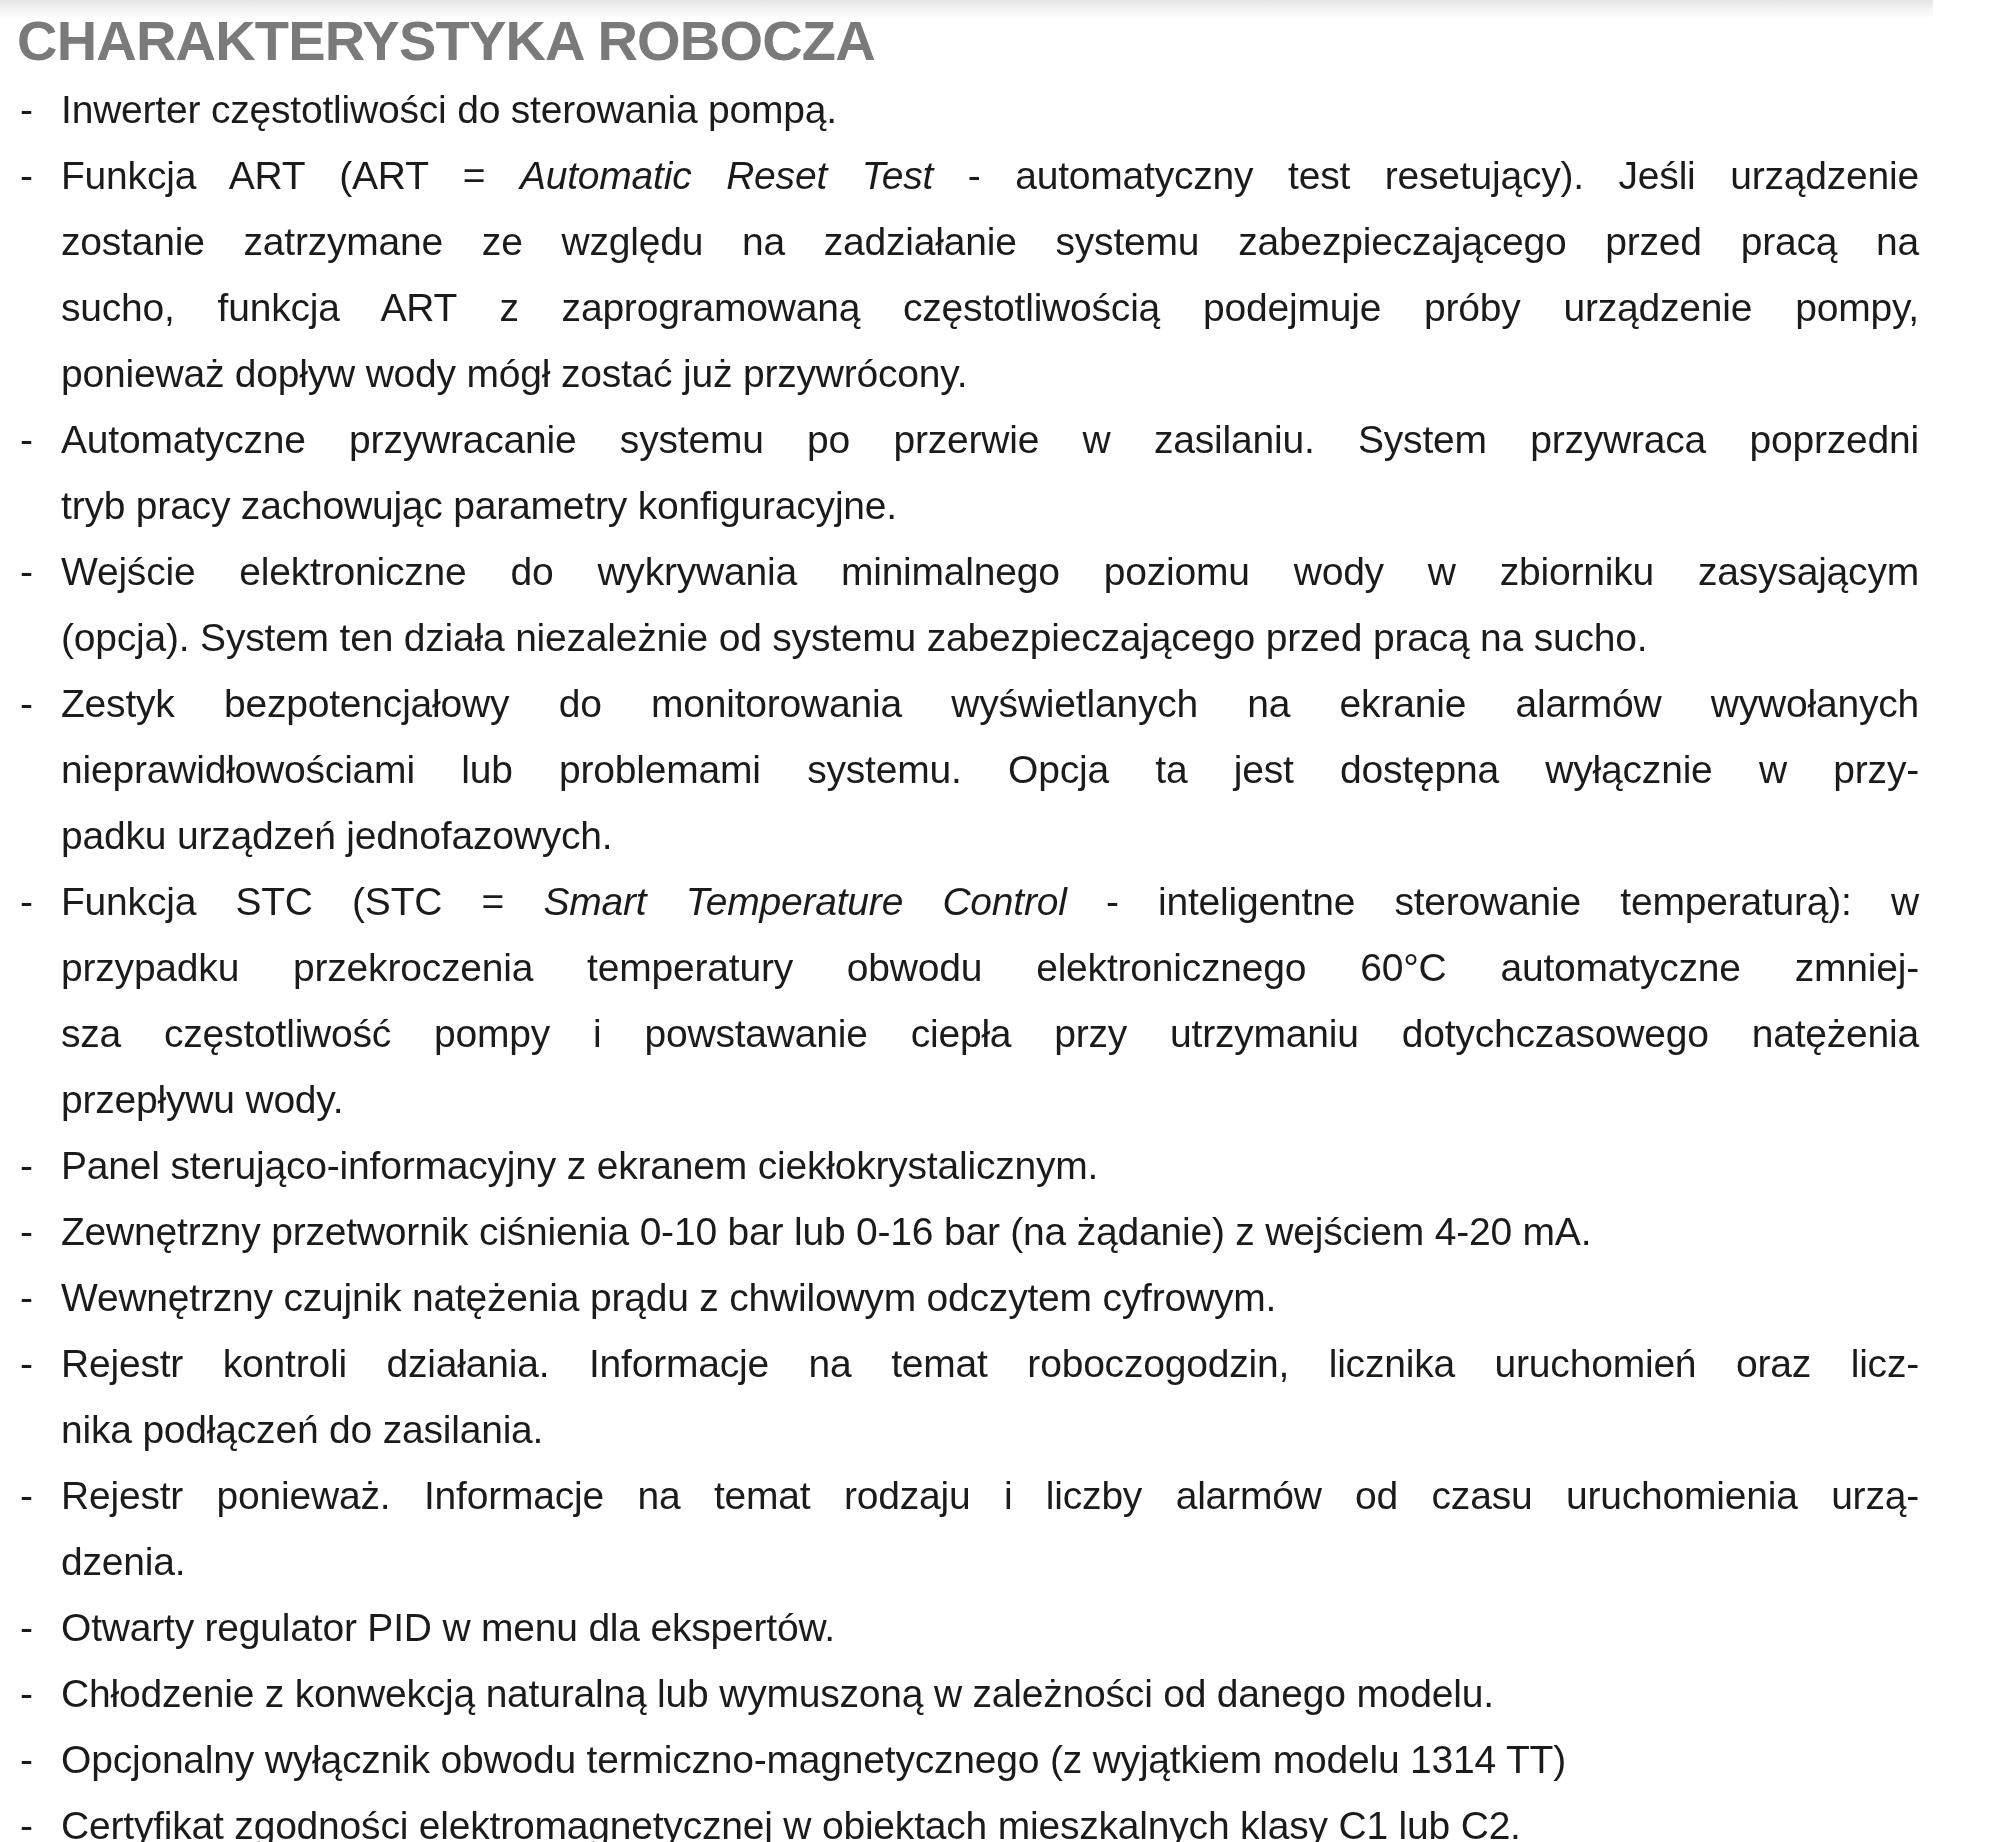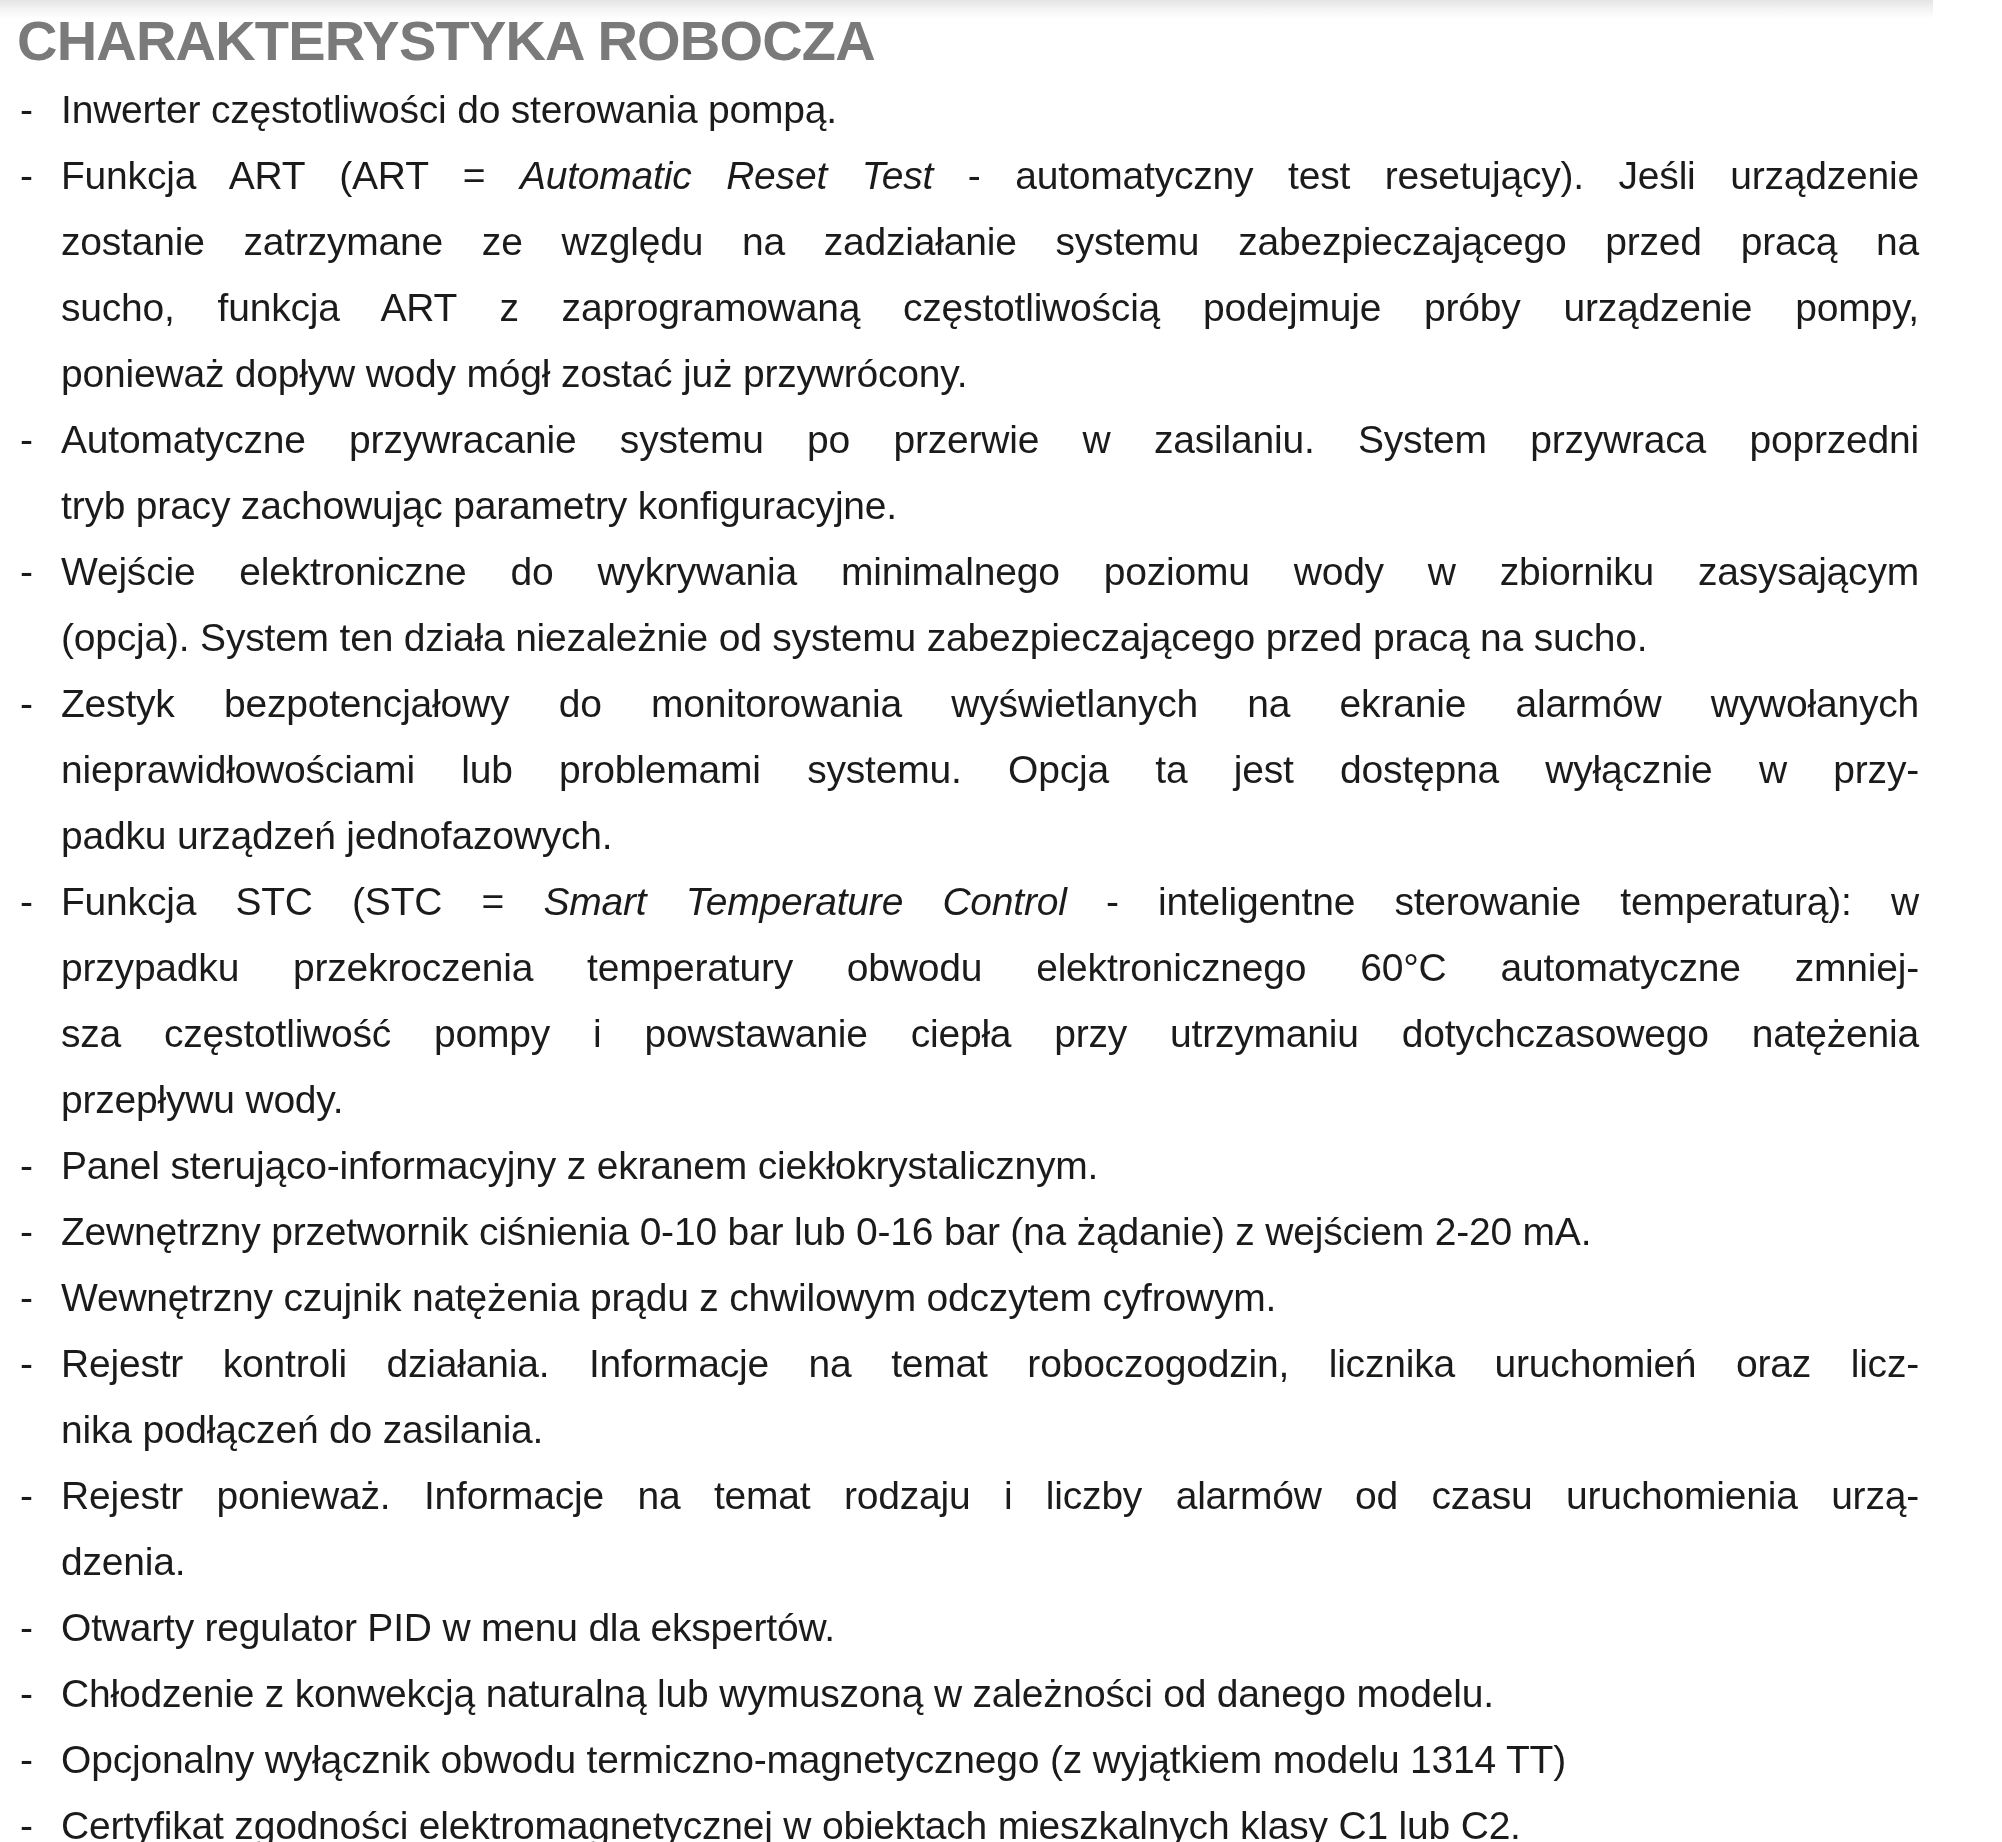--- a/index.html
+++ b/index.html
@@ -120,21 +120,21 @@
       </div>
       <div class="item">
         <div class="dash">-</div>
         <div class="content">
           <div class="line last"><span>Panel sterująco-informacyjny z ekranem ciekłokrystalicznym.</span></div>
         </div>
       </div>
       <div class="item">
         <div class="dash">-</div>
         <div class="content">
-          <div class="line last"><span>Zewnętrzny przetwornik ciśnienia 0-10 bar lub 0-16 bar (na żądanie) z wejściem 2-20 mA.</span></div>
+          <div class="line last"><span>Zewnętrzny przetwornik ciśnienia 0-10 bar lub 0-16 bar (na żądanie) z wejściem 4-20 mA.</span></div>
         </div>
       </div>
       <div class="item">
         <div class="dash">-</div>
         <div class="content">
           <div class="line last"><span>Wewnętrzny czujnik natężenia prądu z chwilowym odczytem cyfrowym.</span></div>
         </div>
       </div>
       <div class="item">
         <div class="dash">-</div>

